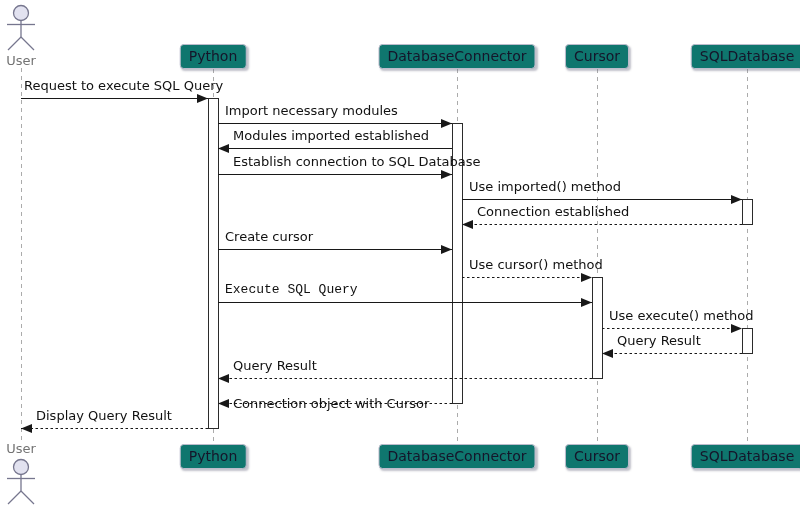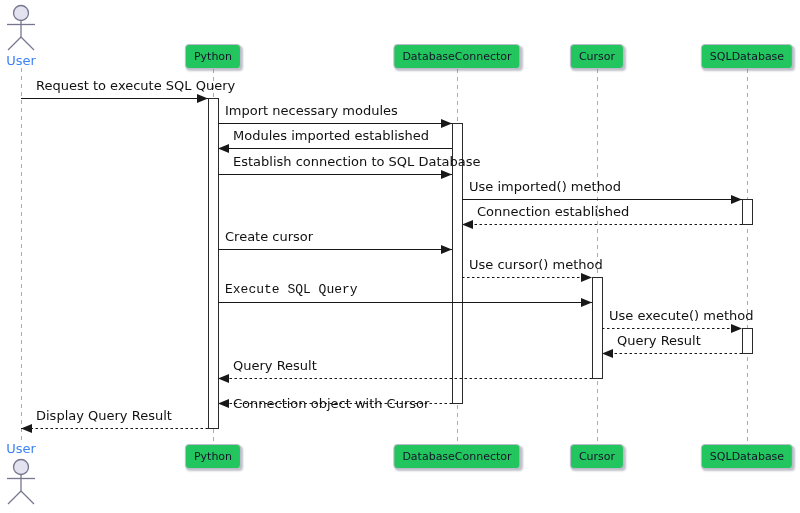--- a/index.html
+++ b/index.html
@@ -9,39 +9,39 @@
     height: 513px;
     background: #ffffff;
     overflow: hidden;
     font-family: "DejaVu Sans", sans-serif;
     color: #111111;
   }
   #seq-svg { position: absolute; left: 0; top: 0; z-index: 1; }
   .pbox {
     position: absolute;
     transform: translateX(-50%);
-    background: #22c55e;
+    background: #0f766e;
     border: 1px solid #BCBCCC;
     border-radius: 4px;
     box-shadow: 2px 2px 2px rgba(120,120,140,0.45);
-    font-size: 11px;
+    font-size: 14px;
     line-height: 23px;
     padding: 0 8px;
     white-space: nowrap;
     z-index: 3;
     color: #15152a;
   }
   .actor-label {
     position: absolute;
     transform: translateX(-50%);
     font-size: 13px;
     line-height: 15px;
     white-space: nowrap;
     z-index: 3;
-    color: #3b82f6;
+    color: #737373;
   }
   .actor-fig { position: absolute; z-index: 3; }
   .msg-label {
     position: absolute;
     font-size: 13px;
     line-height: 16px;
     white-space: nowrap;
     z-index: 4;
     color: #111111;
   }
@@ -83,21 +83,21 @@
       <polygon points="742,328.5 731,324 731,333" fill="#181818"></polygon>
       <line x1="742" y1="353.5" x2="602" y2="353.5" stroke="#181818" stroke-width="1" stroke-dasharray="2.5,2.5"></line>
       <polygon points="602,353.5 613,349 613,358" fill="#181818"></polygon>
       <line x1="592" y1="378.5" x2="218" y2="378.5" stroke="#181818" stroke-width="1" stroke-dasharray="2.5,2.5"></line>
       <polygon points="218,378.5 229,374 229,383" fill="#181818"></polygon>
       <line x1="452" y1="403.5" x2="218" y2="403.5" stroke="#181818" stroke-width="1" stroke-dasharray="2.5,2.5"></line>
       <polygon points="218,403.5 229,399 229,408" fill="#181818"></polygon>
       <line x1="208" y1="428.5" x2="21" y2="428.5" stroke="#181818" stroke-width="1" stroke-dasharray="2.5,2.5"></line>
       <polygon points="21,428.5 32,424 32,433" fill="#181818"></polygon>
     </svg>
-<div class="msg-label" style="left: 36px; top: 78px; text-align: right;">Request to execute SQL Query</div>
+<div class="msg-label" style="left: 24px; top: 78px; text-align: right;">Request to execute SQL Query</div>
     <div class="msg-label" style="left: 225px; top: 103px;">Import necessary modules</div>
     <div class="msg-label" style="left: 233px; top: 128px;">Modules imported established</div>
     <div class="msg-label" style="left: 225px; top: 154px; margin-left: 8px;">Establish connection to SQL Database</div>
     <div class="msg-label" style="left: 469px; top: 179px;">Use imported() method</div>
     <div class="msg-label" style="left: 477px; top: 204px;">Connection established</div>
     <div class="msg-label" style="left: 225px; top: 229px;">Create cursor</div>
     <div class="msg-label" style="left: 469px; top: 257px;">Use cursor() method</div>
     <div class="msg-label" style="left: 225px; top: 282px; font-family: Liberation Mono, monospace;">Execute SQL Query</div>
     <div class="msg-label" style="left: 609px; top: 308px;">Use execute() method</div>
     <div class="msg-label" style="left: 617px; top: 333px;">Query Result</div>

